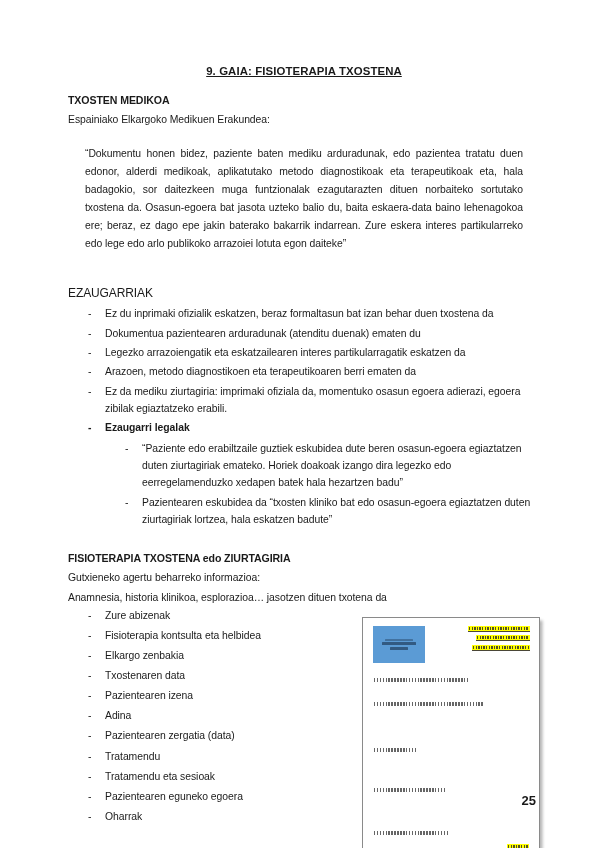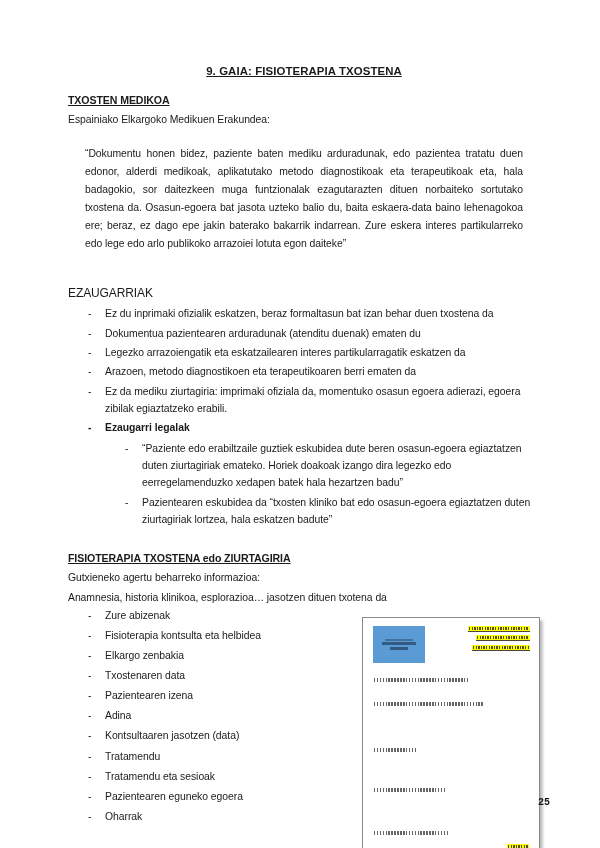--- a/index.html
+++ b/index.html
@@ -31,21 +31,20 @@
     text-decoration: underline;
     letter-spacing: 0.1px;
     margin: 0 0 14px 0;
     line-height: 1.3;
   }
 
   
   .sec-heading {
     font-size: 10.6px;
     font-weight: bold;
-    text-decoration: underline;
     margin: 0 0 3px 0;
     line-height: 1.45;
     letter-spacing: -0.1px;
   }
   .sec-heading-plain {
     font-size: 12px;
     font-weight: normal;
     margin: 0 0 4px 0;
     line-height: 1.45;
     letter-spacing: -0.1px;
@@ -214,26 +213,25 @@
     flex-direction: column;
     align-items: flex-end;
     gap: 3px;
   }
   .hl-f1 { width: 22px; }
   .hl-f2 { width: 44px; }
 
   
   .page-number {
     position: absolute;
-    right: 50px;
+    right: 64px;
     bottom: 40px;
-    font-size: 10px;
+    font-size: 13px;
     font-weight: bold;
     color: #1a1a1a;
-    font-family: Liberation Mono, monospace;
   }
 </style>
 </head>
 <body>
 
 <div class="page">
 
   <h1 class="doc-title">9. GAIA: FISIOTERAPIA TXOSTENA</h1>
 
   <div class="sec-heading">TXOSTEN MEDIKOA</div>
@@ -311,21 +309,21 @@
         <li class="dash-item">
           <span class="dash-mark">-</span>
           <span>Pazientearen izena</span>
         </li>
         <li class="dash-item">
           <span class="dash-mark">-</span>
           <span>Adina</span>
         </li>
         <li class="dash-item">
           <span class="dash-mark">-</span>
-          <span>Kontsultaaren jasotzen (data)</span>
+          <span>Pazientearen zergatia (data)</span>
         </li>
         <li class="dash-item">
           <span class="dash-mark">-</span>
           <span>Tratamendu</span>
         </li>
         <li class="dash-item">
           <span class="dash-mark">-</span>
           <span>Tratamendu eta sesioak</span>
         </li>
         <li class="dash-item">

